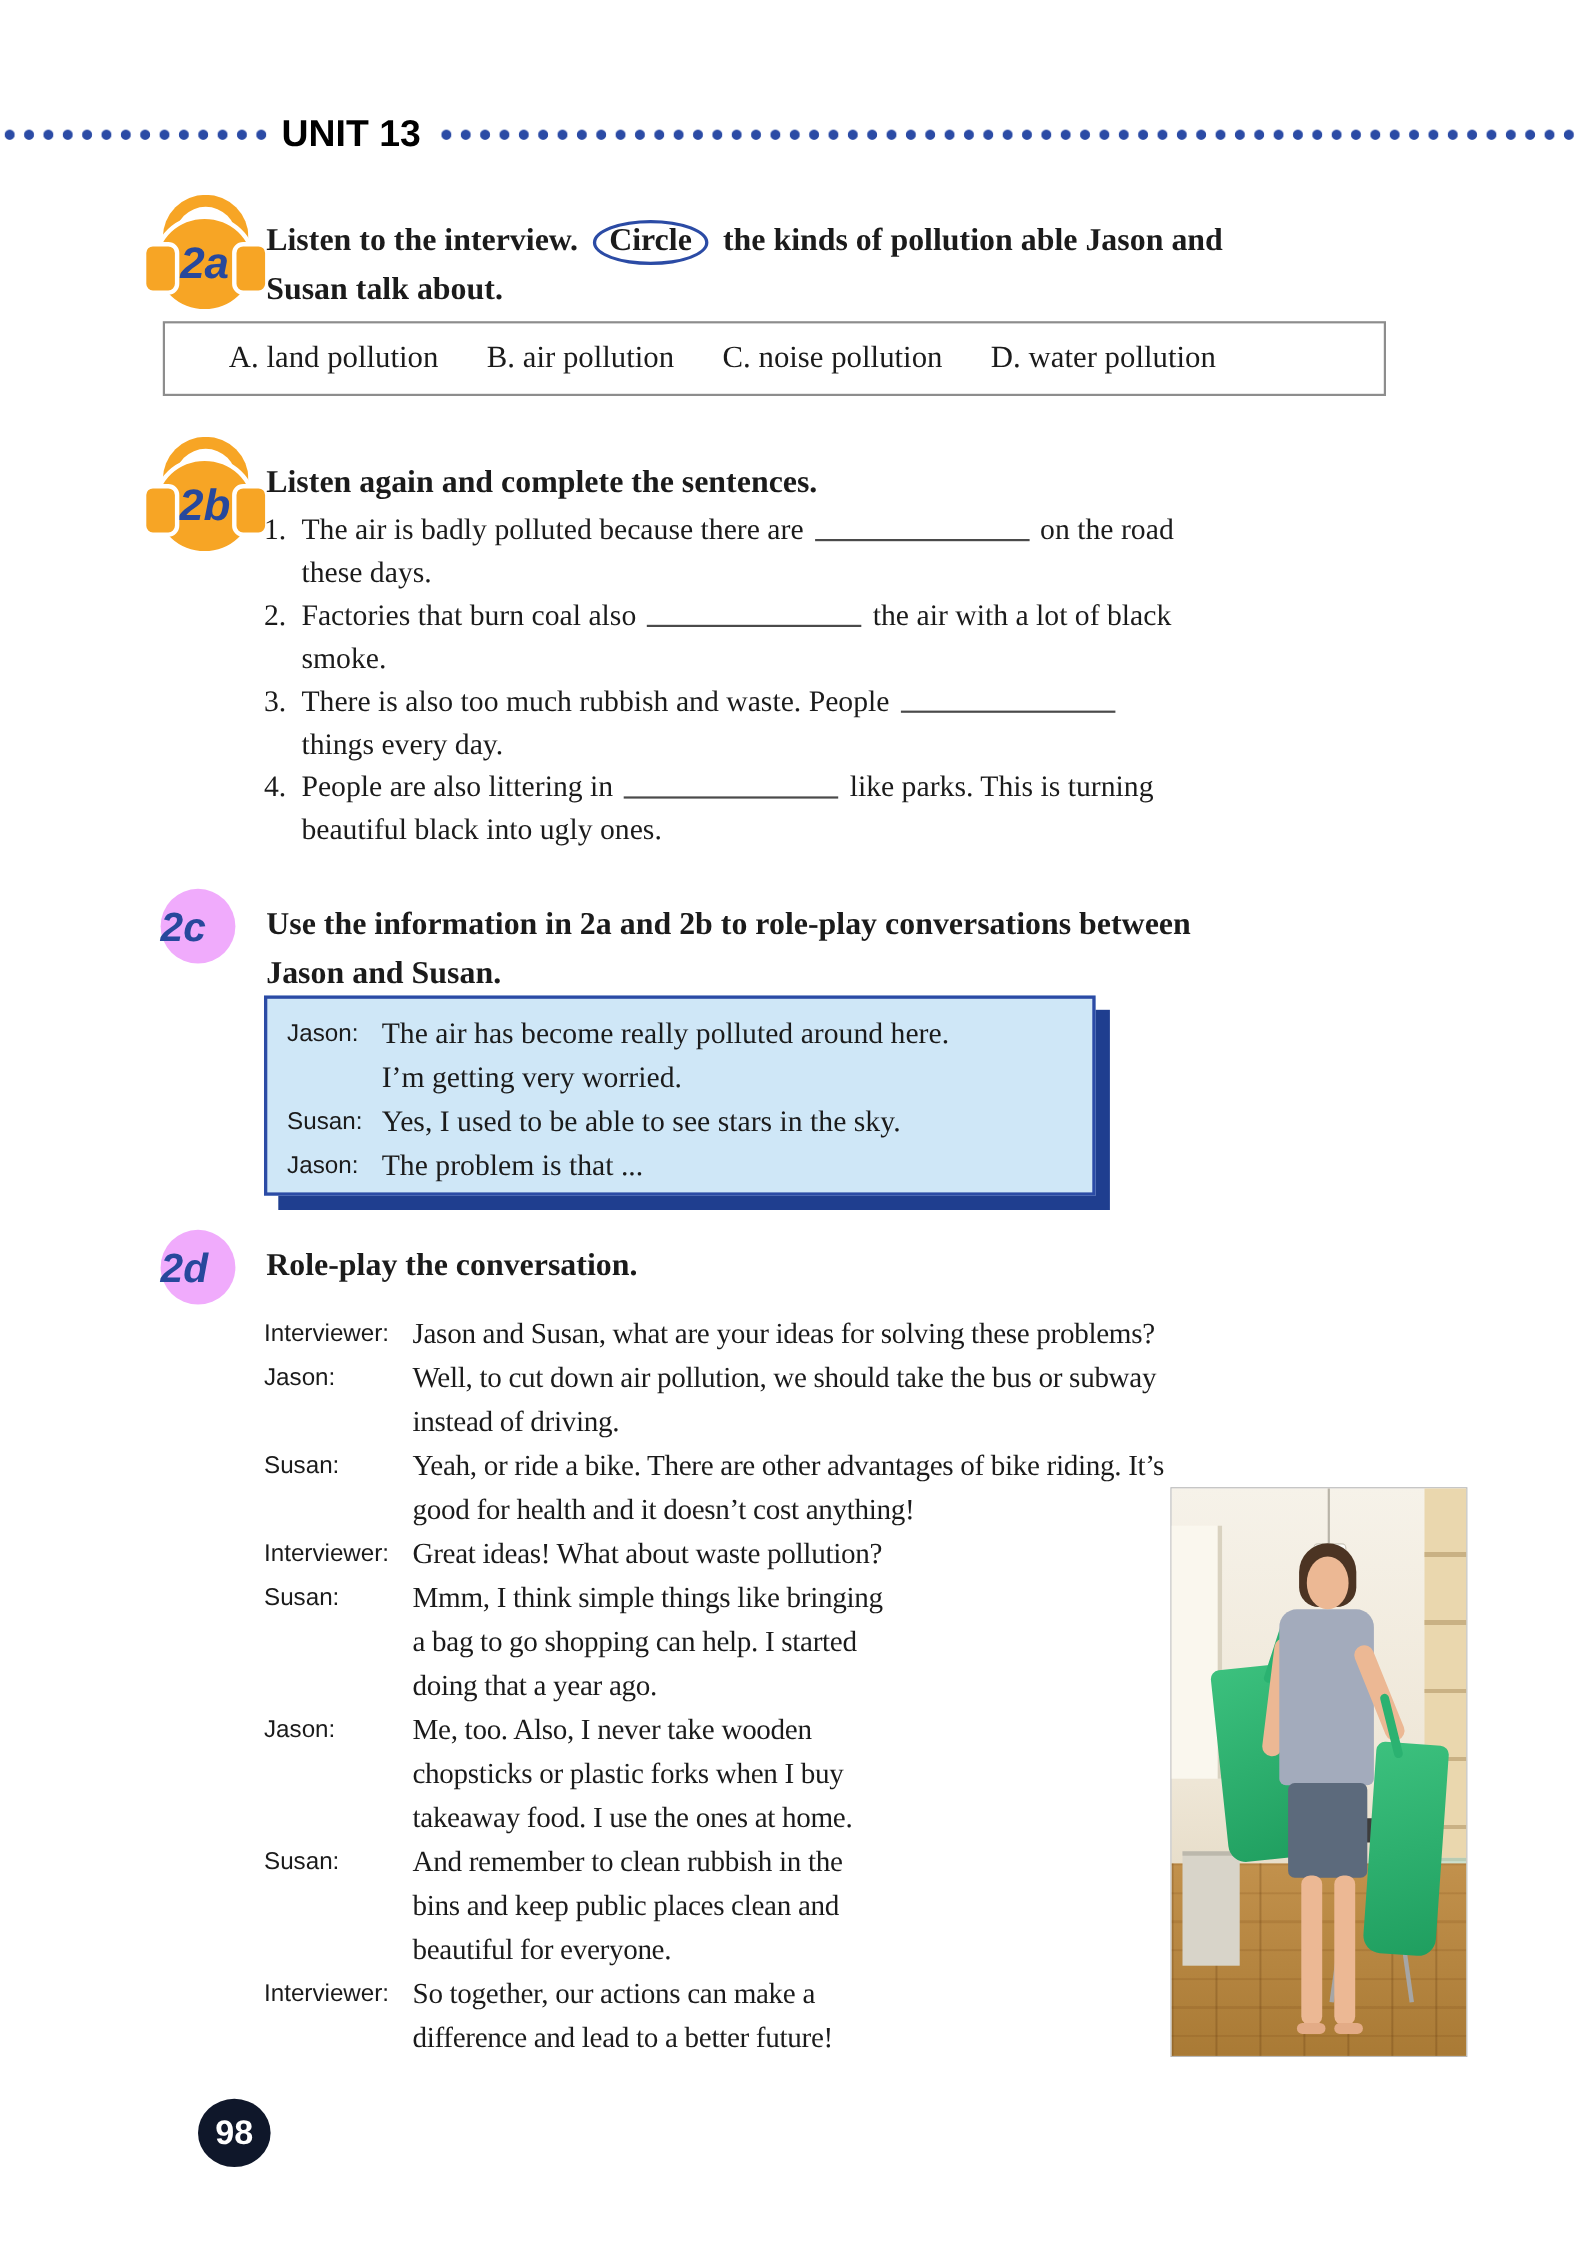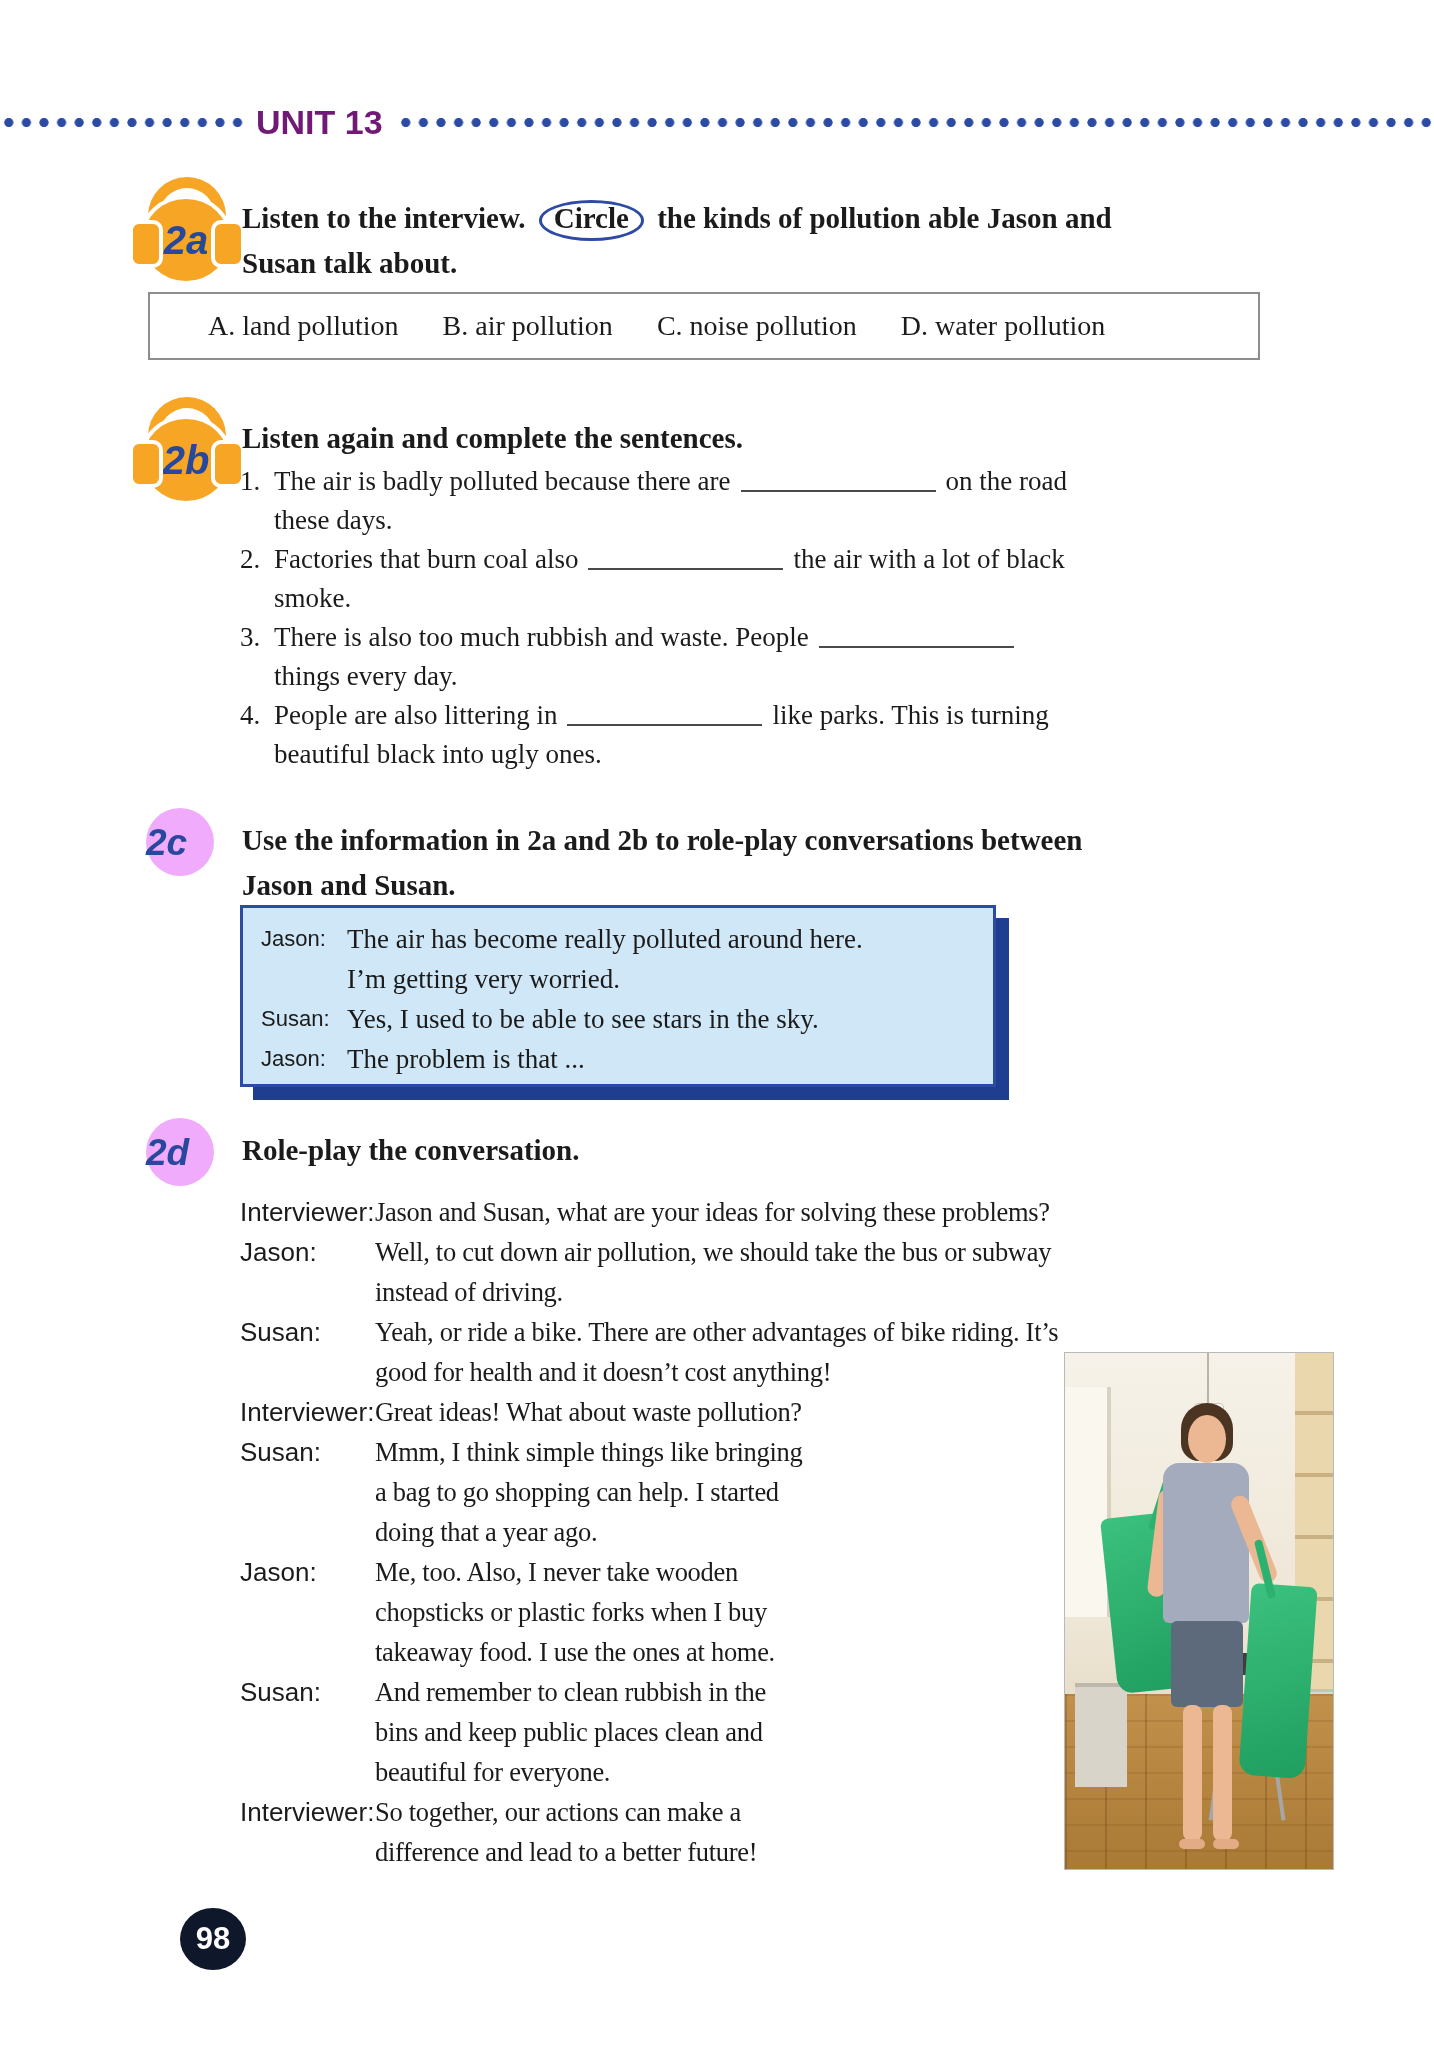--- a/index.html
+++ b/index.html
@@ -7,21 +7,21 @@
     position:relative;width:1434px;height:2048px;background:#ffffff;
     font-family:"Liberation Serif","DejaVu Serif",serif;color:#1b1b1b;overflow:hidden;
   }
   
   .header-row{position:absolute;top:104px;left:0;right:0;height:36px;display:flex;align-items:center;}
   .dots{height:11px;background-image:radial-gradient(circle,#2b4ba5 4.2px,rgba(0,0,0,0) 4.9px);
         background-size:17.6px 11px;background-repeat:repeat-x;background-position:left center;}
   .dots-left{width:246px;}
   .dots-right{flex:1;}
   .unit-label{font-family:"Liberation Sans","DejaVu Sans",sans-serif;font-weight:bold;
-              font-size:34px;color:#701a75;margin:0 14px 0 10px;white-space:nowrap;}
+              font-size:34px;color:#000000;margin:0 14px 0 10px;white-space:nowrap;}
   
   .hp{position:absolute;width:110px;height:112px;}
   .hp .band{position:absolute;top:1px;left:16px;width:78px;height:44px;box-sizing:border-box;
             border:11px solid #f7a525;border-bottom:none;border-radius:48px 48px 0 0;}
   .hp .ball{position:absolute;top:19px;left:7px;width:94px;height:90px;border-radius:50%;
             background:#f7a525;border:4px solid #fff;box-sizing:border-box;
             display:flex;align-items:center;justify-content:center;}
   .hp .cup{position:absolute;top:44px;width:34px;height:48px;background:#f7a525;
            border:4px solid #fff;border-radius:10px;box-sizing:border-box;}
   .hp .cup-l{left:-3px;}
@@ -49,21 +49,21 @@
   
   .dlg-box{position:absolute;top:905px;left:240px;width:756px;height:182px;box-sizing:border-box;
            background:#cfe7f7;border:3px solid #2b4ba5;box-shadow:13px 13px 0 #1f3e8f;
            padding:11px 18px 0 18px;}
   .dlg-row{display:flex;line-height:40px;}
   .dlg-label{width:86px;flex:none;font-family:"Liberation Sans","DejaVu Sans",sans-serif;font-size:22px;}
   .dlg-text{font-size:27px;white-space:nowrap;}
   
   .conv{position:absolute;top:1192px;left:240px;width:820px;}
   .conv-row{display:flex;line-height:40px;}
-  .conv-label{width:135px;flex:none;font-family:"Liberation Sans","DejaVu Sans",sans-serif;font-size:26px;}
+  .conv-label{width:135px;flex:none;font-family:"Liberation Sans","DejaVu Sans",sans-serif;font-size:22px;}
   .conv-text{font-size:26.5px;letter-spacing:-0.3px;white-space:nowrap;}
   
   .photo{position:absolute;left:1064px;top:1352px;width:268px;height:516px;overflow:hidden;
          border:1px solid #b9b9b9;background:linear-gradient(180deg,#f6f2e9 0%,#eee6d6 52%,#e7ddc9 68%);}
   .ph-floor{position:absolute;left:0;bottom:0;width:100%;height:34%;
             background:
               repeating-linear-gradient(90deg,rgba(90,50,10,.25) 0 2px,rgba(0,0,0,0) 2px 40px),
               repeating-linear-gradient(180deg,rgba(120,70,20,.18) 0 2px,rgba(0,0,0,0) 2px 26px),
               linear-gradient(180deg,#c2914c,#a97a35);}
   .ph-window{position:absolute;left:0;top:34px;width:42px;height:230px;background:#faf7ee;

